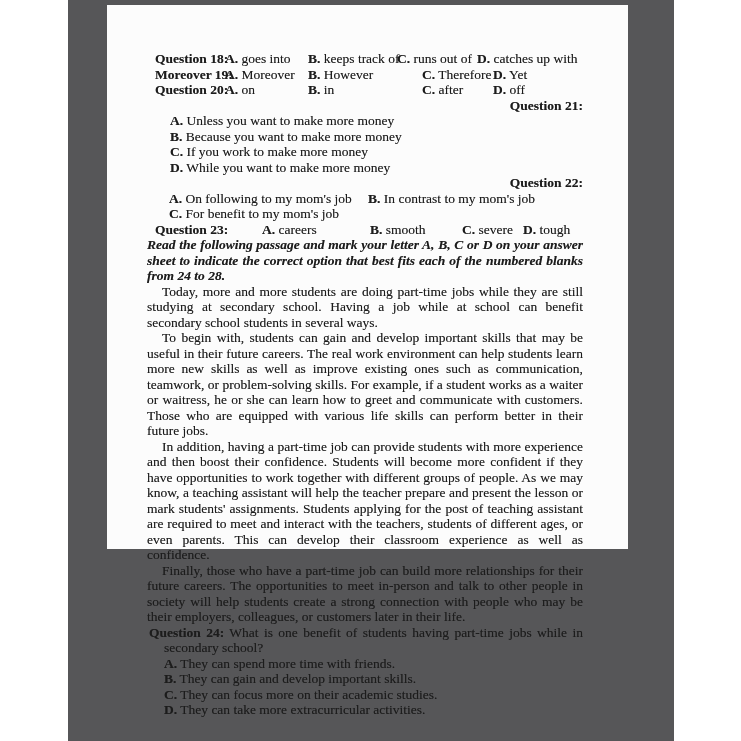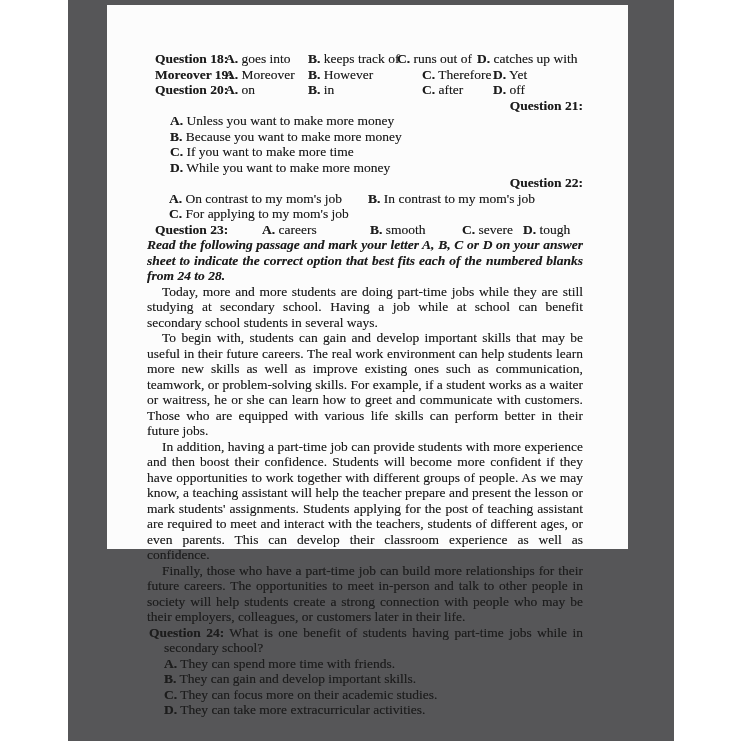--- a/index.html
+++ b/index.html
@@ -53,30 +53,30 @@
           <span class="at lbl">Question 20:</span>
           <span class="at ca"><span class="ltr">A.</span> <span>on</span></span>
           <span class="at cb"><span class="ltr">B.</span> <span>in</span></span>
           <span class="at cc"><span class="ltr">C.</span> <span>after</span></span>
           <span class="at cd"><span class="ltr">D.</span> <span>off</span></span>
         </div>
 
         <div class="qhead">Question 21:</div>
         <div class="optline"><span class="ltr">A.</span> <span>Unless you want to make more money</span></div>
         <div class="optline"><span class="ltr">B.</span> <span>Because you want to make more money</span></div>
-        <div class="optline"><span class="ltr">C.</span> <span>If you want to make more time</span></div>
+        <div class="optline"><span class="ltr">C.</span> <span>If you work to make more money</span></div>
         <div class="optline"><span class="ltr">D.</span> <span>While you want to make more money</span></div>
 
         <div class="qhead">Question 22:</div>
         <div class="row q22row">
-          <span class="at c1"><span class="ltr">A.</span> <span>On contrast to my mom's job</span></span>
+          <span class="at c1"><span class="ltr">A.</span> <span>On following to my mom's job</span></span>
           <span class="at c2"><span class="ltr">B.</span> <span>In contrast to my mom's job</span></span>
         </div>
         <div class="row q22row">
-          <span class="at c1"><span class="ltr">C.</span> <span>For applying to my mom's job</span></span>
+          <span class="at c1"><span class="ltr">C.</span> <span>For benefit to my mom's job</span></span>
         </div>
 
         <div class="row r23">
           <span class="at lbl">Question 23:</span>
           <span class="at ca"><span class="ltr">A.</span> <span>careers</span></span>
           <span class="at cb"><span class="ltr">B.</span> <span>smooth</span></span>
           <span class="at cc"><span class="ltr">C.</span> <span>severe</span></span>
           <span class="at cd"><span class="ltr">D.</span> <span>tough</span></span>
         </div>
 

